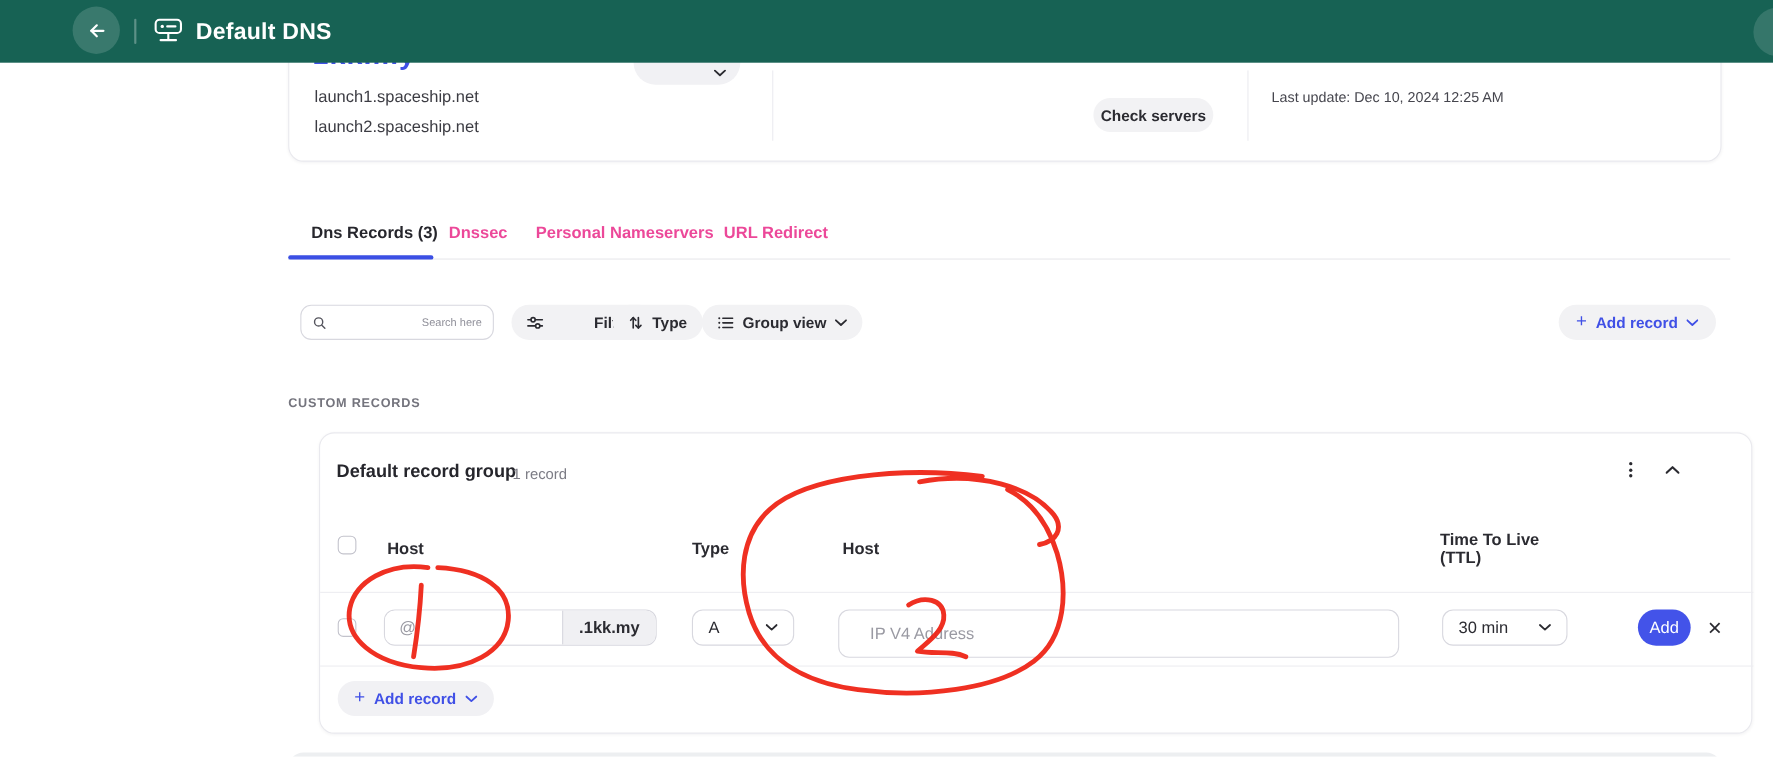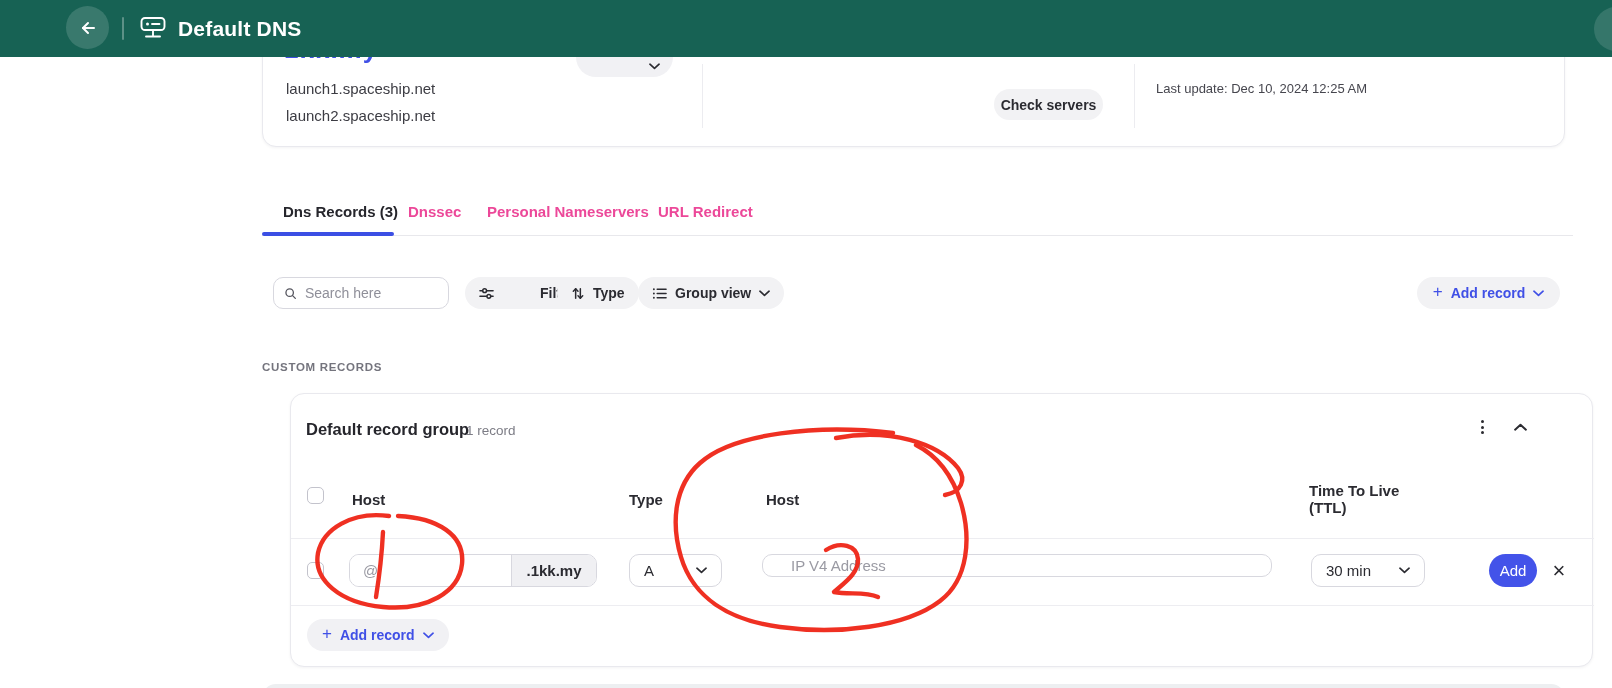--- a/index.html
+++ b/index.html
@@ -38,22 +38,22 @@
 
   
   .tabs-border { position:absolute; left:262px; top:235px; width:1311px; height:1px; background:#e8e8ec; }
   .tab { position:absolute; top:203px; font-size:15px; font-weight:700; color:#ec4899; cursor:pointer; white-space:nowrap; }
   .tab.active { color:#26262c; }
   .tab-underline { position:absolute; left:262px; top:232px; width:132px; height:4px; background:#3b4fe4; border-radius:2px; }
 
   
   .search-box { position:absolute; left:273px; top:277px; width:176px; height:32px; background:#fff;
                 border:1px solid #d8d8df; border-radius:10px; display:flex; align-items:center; padding:0 10px; gap:8px; }
-  .search-box input { border:none; outline:none; width:100%; font-size:14px; color:#2b2b31; background:transparent;
-                      font-family:"Liberation Sans", sans-serif; }
+  .search-box input { border:none; outline:none; width:100%; font-size:10px; color:#2b2b31; background:transparent;
+                      font-family:"Liberation Sans", sans-serif;text-align:right; }
   .search-box input::placeholder { color:#8f8f99; }
   .pill { position:absolute; top:277px; height:32px; background:#f2f2f4; border-radius:16px;
           display:flex; align-items:center; gap:8px; padding:0 14px; font-size:14px; font-weight:700; color:#2b2b31; cursor:pointer; }
   .pill-filters { left:465px;gap:46px; } .pill-type { left:557px; } .pill-group { left:638px; }
   .pill-addrecord { left:1417px; width:143px; justify-content:center; color:#4050e6; }
   .pill-addrecord .plus { font-size:17px; font-weight:400; margin-top:-2px; }
 
   .section-label { position:absolute; left:262px; top:361px; font-size:11.5px; font-weight:700; letter-spacing:.7px; color:#74747d; }
 
   
@@ -81,21 +81,21 @@
   .host-group input { flex:1; min-width:0; border:none; outline:none; padding:0 13px; font-size:15px;
                       font-family:"Liberation Sans", sans-serif; color:#2b2b31; }
   .host-group input::placeholder { color:#9a9aa3; }
   .host-suffix { width:85px; background:#f0f0f3; border-left:1px solid #d8d8df; display:flex; align-items:center;
                  justify-content:center; font-size:15px; font-weight:700; color:#2b2b31; }
 
   .select { position:absolute; top:160px; height:33px; background:#fff; border:1px solid #d8d8df; border-radius:10px;
             display:flex; align-items:center; justify-content:space-between; padding:0 14px; font-size:15px; color:#2b2b31; cursor:pointer; }
   .select-type { left:338px; width:93px; } .select-ttl { left:1020px; width:114px; }
 
-  .value-input { position:absolute; left:471px; top:160px; width:510px; height:23px; border:1px solid #d8d8df;
+  .value-input { position:absolute; left:471px; top:160px; width:510px; height:44px; border:1px solid #d8d8df;
                  border-radius:10px; padding:0 28px; font-size:15px; color:#2b2b31; outline:none;
                  font-family:"Liberation Sans", sans-serif; }
   .value-input::placeholder { color:#9a9aa3; }
 
   .add-btn { position:absolute; left:1198px; top:160px; width:48px; height:33px; background:#4353e9; border:none;
              border-radius:17px; color:#fff; font-size:15px; font-weight:400; cursor:pointer; font-family:"Liberation Sans", sans-serif; }
   .row-close { position:absolute; left:1256px; top:160px; width:24px; height:33px; display:flex; align-items:center;
                justify-content:center; font-size:22px; color:#2b2b31; cursor:pointer; line-height:1; }
 
   .addrec-bottom { position:absolute; left:16px; top:225px; height:32px; background:#f1f1f4; border-radius:16px;

